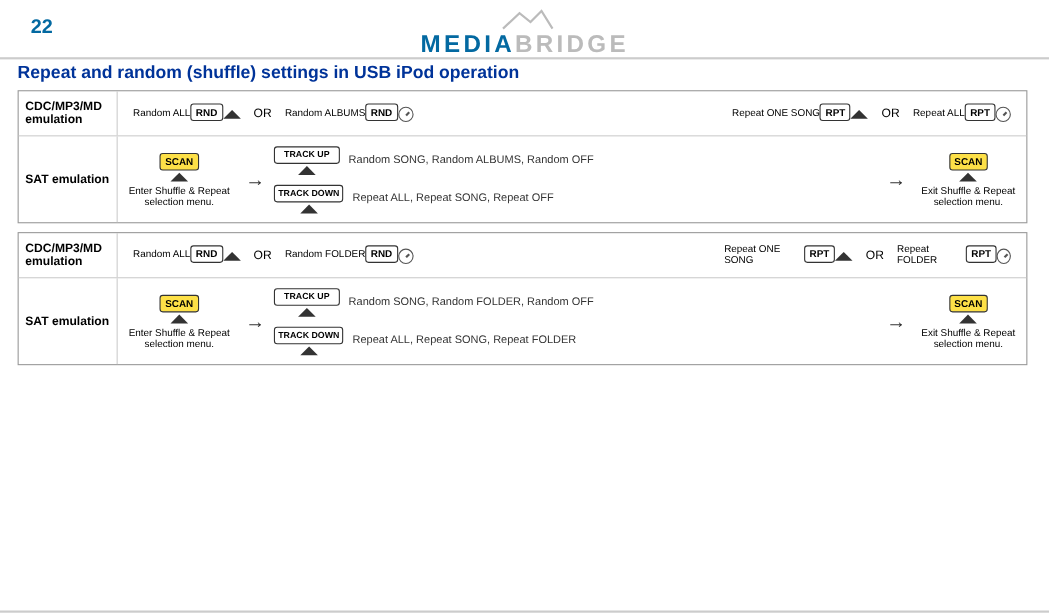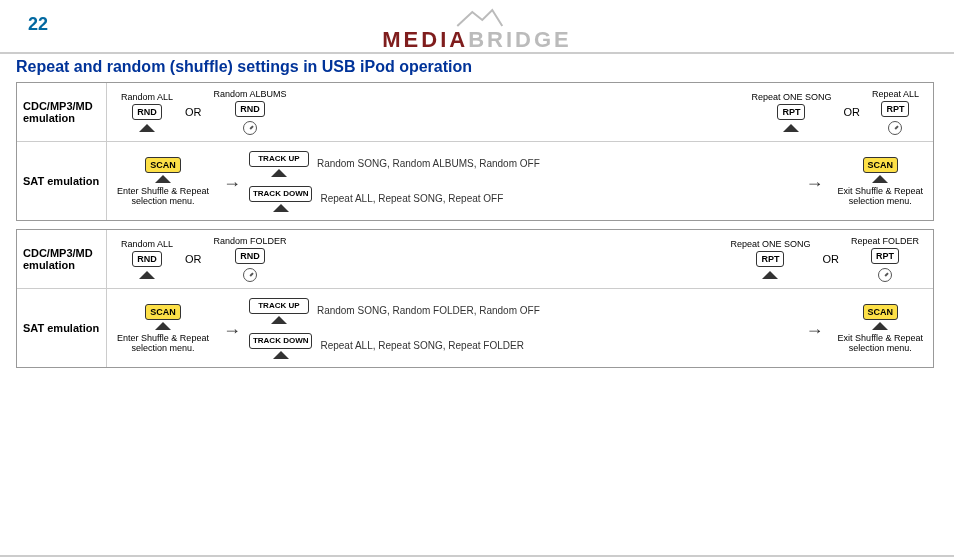--- a/index.html
+++ b/index.html
@@ -129,21 +129,21 @@
     .icon-up {
       width: 0; height: 0;
       border-left: 8px solid transparent;
       border-right: 8px solid transparent;
       border-bottom: 8px solid #333;
       display: inline-block;
     }
 
     .btn-icon-group {
       display: flex;
-      flex-direction: column;
+      flex-direction: row;
       align-items: center;
       margin: 0 4px;
     }
     .btn-icon-group .btn { margin-bottom: 2px; }
 
     .or-text {
       margin: 0 8px;
       font-size: 11px;
     }
 
@@ -220,21 +220,21 @@
 
 <div class="page-number">22</div>
 
 <div class="logo-area">
   <div class="logo-mountain">
     <svg width="60" height="20" viewBox="0 0 60 20">
       <polyline points="10,18 25,4 35,12 45,2 55,18" fill="none" stroke="#bbb" stroke-width="2"></polyline>
     </svg>
   </div>
   <div class="logo-text">
-    <span style="color:#7f1d1d;">MEDIA</span><span style="color:#bbb; font-weight:900;">BRIDGE</span>
+    <span style="color:#0369a1;">MEDIA</span><span style="color:#bbb; font-weight:900;">BRIDGE</span>
   </div>
 </div>
 
 <div class="top-border"></div>
 <div class="bottom-border"></div>
 
 <div class="main-content">
 
   <div class="section-title">Repeat and random (shuffle) settings in USB iPod operation</div>
 

